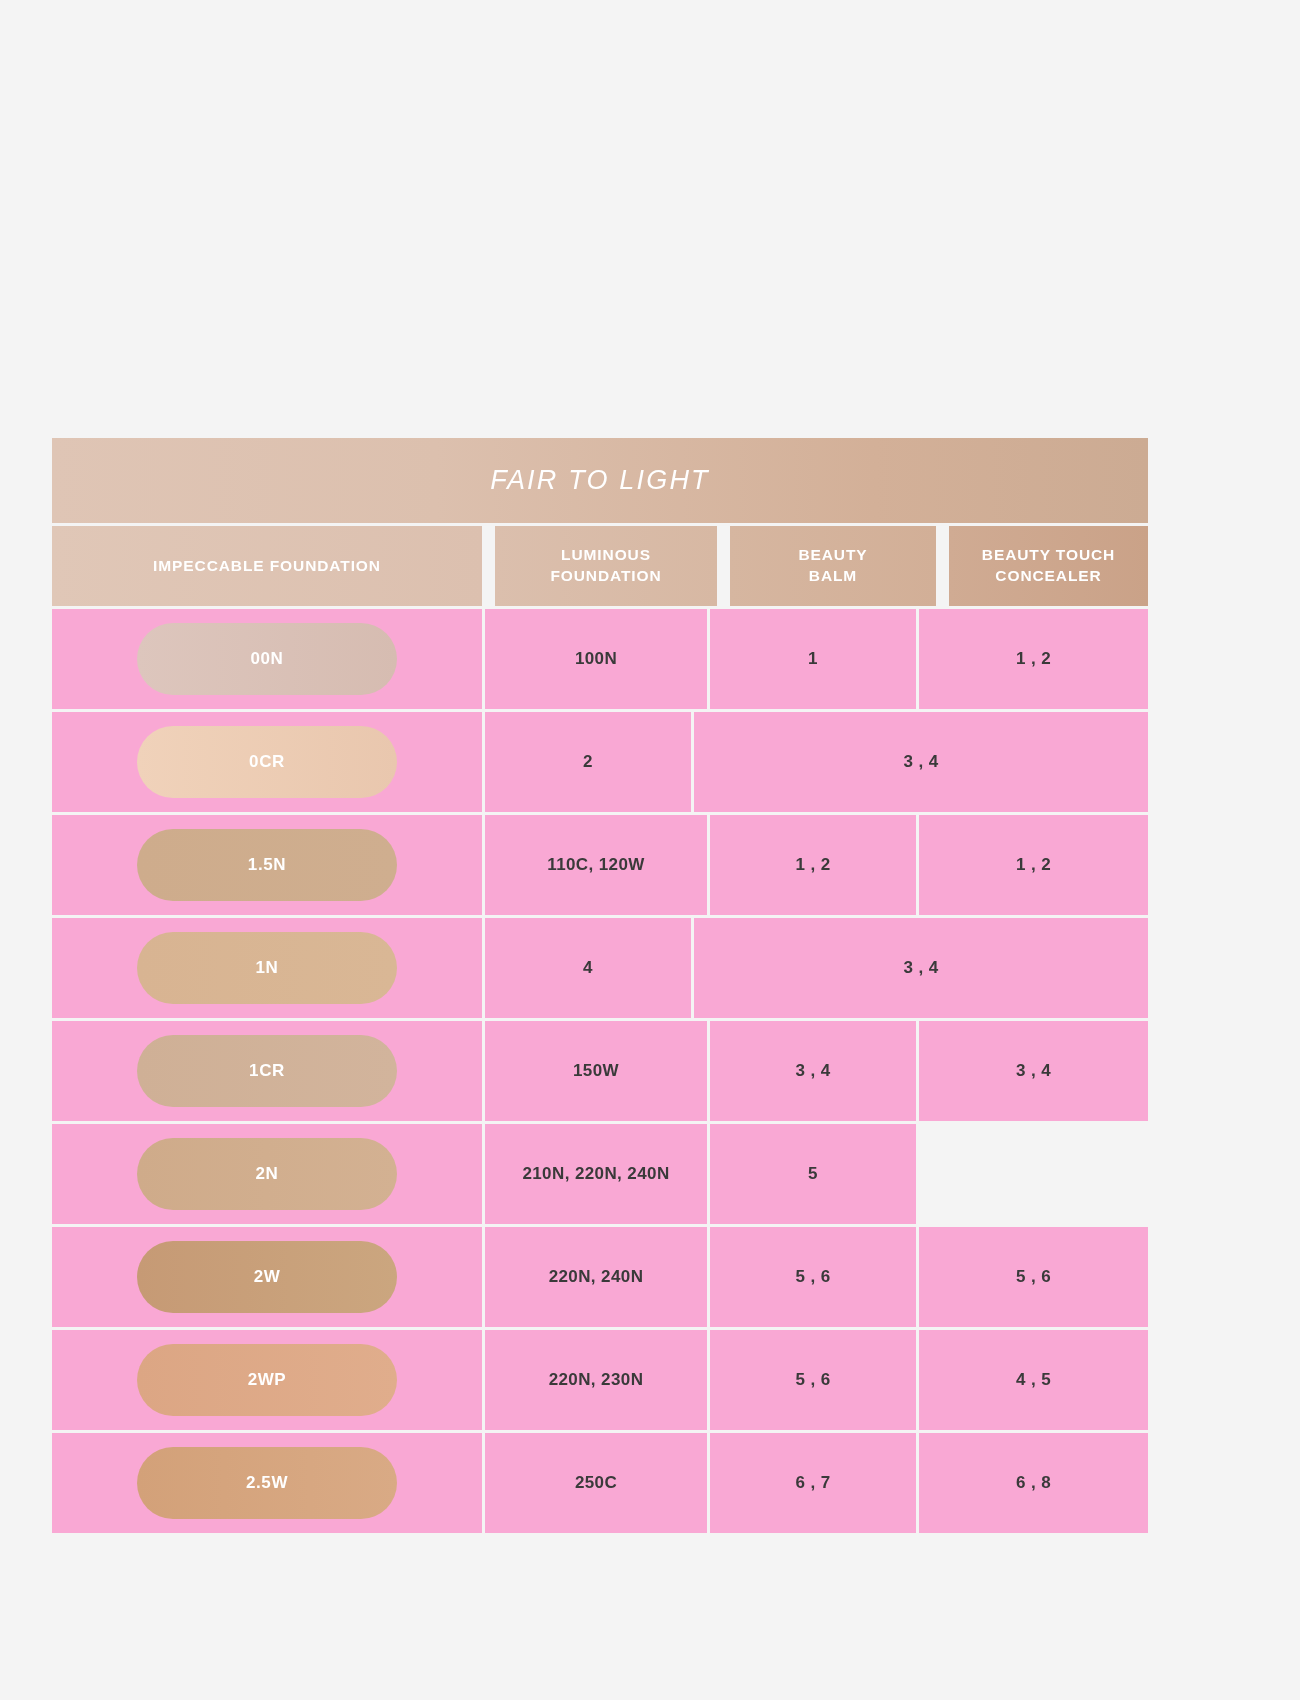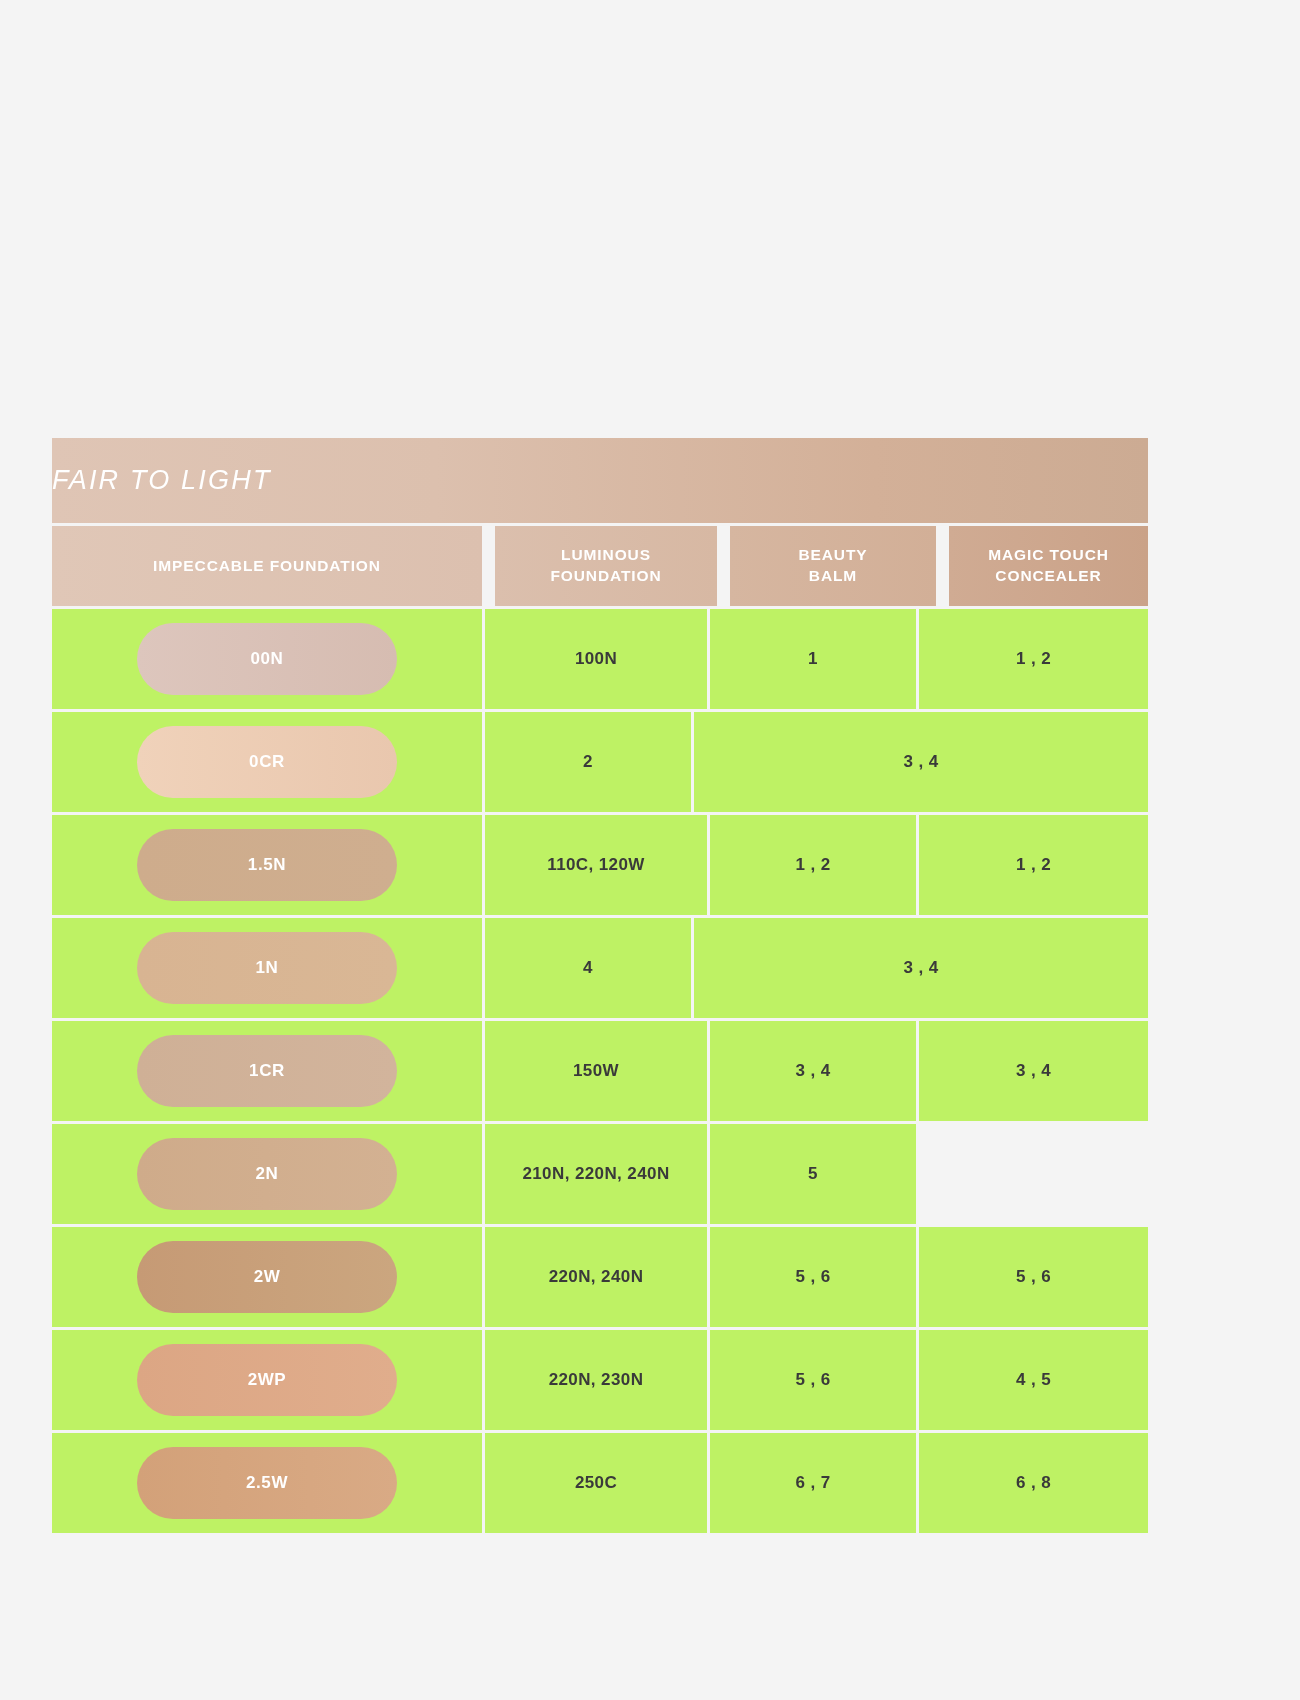--- a/index.html
+++ b/index.html
@@ -12,21 +12,21 @@
   #chart-wrap {
     position:absolute;
     left:52px; top:438px;
     width:1096px; height:1218px;
   }
 
   
   .title-bar {
     height:85px;
     background:linear-gradient(90deg,#dfc5b5 0%,#dcc0ae 35%,#d3b098 75%,#ccab93 100%);
-    display:flex; align-items:center; 
+    display:flex; align-items:center; justify-content:center;
   }
   .title-bar .title-text {
     color:#ffffff;
     font-size:27px;
     font-style:italic;
     font-weight:400;
     letter-spacing:2.2px;
   }
 
   
@@ -38,21 +38,21 @@
   }
   .hcell.c0 { width:430px; background:linear-gradient(90deg,#e0c7b7 0%,#dcc0af 100%); }
   .hcell.c1 { width:222px; background:linear-gradient(90deg,#dbbfad 0%,#d7b8a3 100%); }
   .hcell.c2 { width:206px; background:linear-gradient(90deg,#d6b6a0 0%,#d2af97 100%);justify-content:center; }
   .hcell.c3 { width:nounset; flex:1; background:linear-gradient(90deg,#d0ab93 0%,#caa288 100%); }
 
   
   .body-rows { margin-top:3px; }
   .drow { display:flex; gap:3px; height:100px; margin-bottom:3px; }
   .dcell {
-    background:#bef264;
+    background:#f9a8d4;
     display:flex; align-items:center; justify-content:center;
     font-size:17px; font-weight:bold; color:#3a3a3a;
     letter-spacing:0.4px;
   }
   .dcell.c0 { width:430px; }
   .dcell.c1 { width:222px; }
   .dcell.c2 { width:206px; }
   .dcell.c3 { flex:1; }
 
   
@@ -76,21 +76,21 @@
     <div class="hcell c0">
       <span>IMPECCABLE FOUNDATION</span>
     </div>
     <div class="hcell c1">
       <span><span>LUMINOUS</span><br><span>FOUNDATION</span></span>
     </div>
     <div class="hcell c2">
       <span><span>BEAUTY</span><br><span>BALM</span></span>
     </div>
     <div class="hcell c3">
-      <span><span>MAGIC TOUCH</span><br><span>CONCEALER</span></span>
+      <span><span>BEAUTY TOUCH</span><br><span>CONCEALER</span></span>
     </div>
   </div>
 
   <div class="body-rows" id="body-rows">
       <div class="drow">
         <div class="dcell c0">
           <div class="pill" style="background: linear-gradient(90deg, rgb(221, 198, 189) 0%, rgb(214, 188, 177) 100%);">
             <span>00N</span>
           </div>
         </div>

